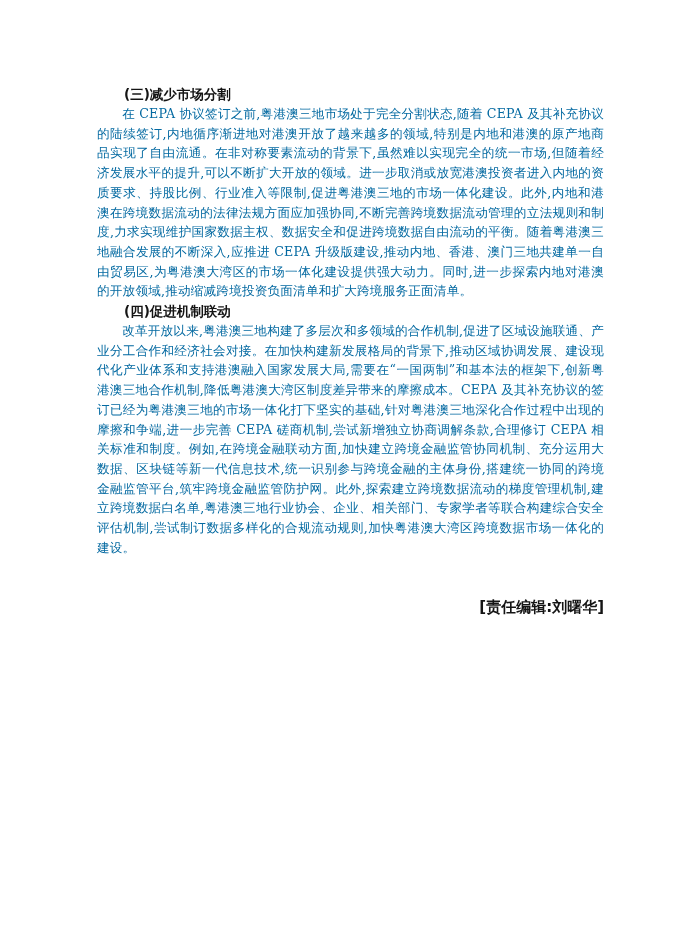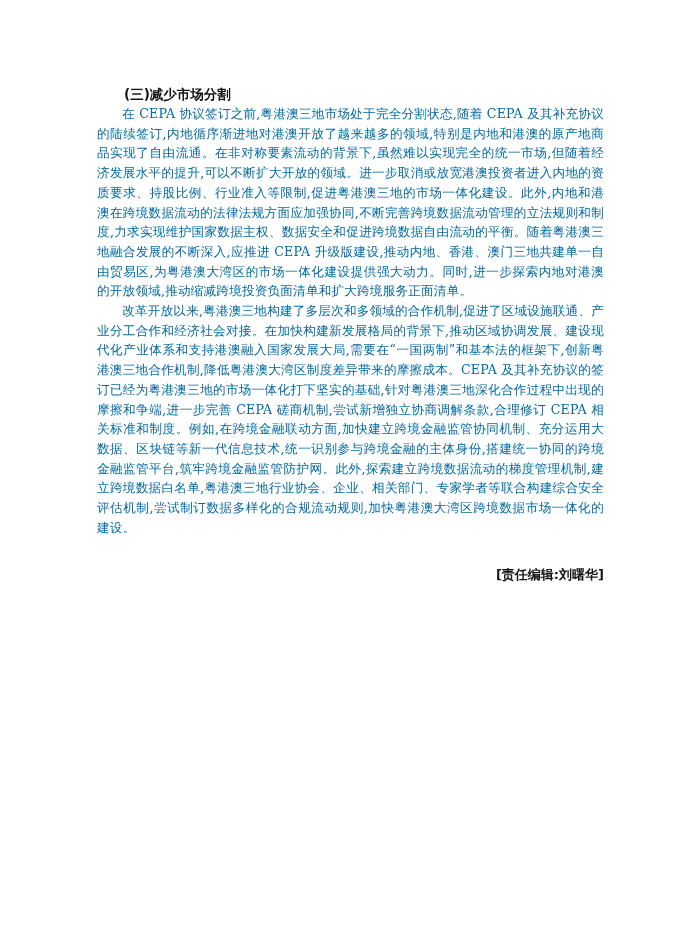--- a/index.html
+++ b/index.html
@@ -30,24 +30,24 @@
   .body-para {
     font-size: 12.6px;
     line-height: 19.7px;
     text-align: justify;
     text-justify: inter-ideograph;
     text-indent: 2em;
     letter-spacing: 0.2px;
     color: #0369a1;
   }
   .editor-note {
-    margin-top: 30px;
+    margin-top: 42px;
     font-family: "DejaVu Sans", "Liberation Sans", sans-serif;
     font-weight: bold;
-    font-size: 13px;
+    font-size: 15px;
     line-height: 16px;
     text-align: right;
     color: #141414;
   }
   .page-number {
     position: absolute;
     top: 858px;
     right: 94px;
     font-size: 12.5px;
     line-height: 16px;
@@ -57,20 +57,21 @@
 </head>
 <body>
 
 <div class="page">
   <div class="content">
 
     <h2 class="section-heading">(三)减少市场分割</h2>
 
     <p class="body-para">在 CEPA 协议签订之前,粤港澳三地市场处于完全分割状态,随着 CEPA 及其补充协议的陆续签订,内地循序渐进地对港澳开放了越来越多的领域,特别是内地和港澳的原产地商品实现了自由流通。在非对称要素流动的背景下,虽然难以实现完全的统一市场,但随着经济发展水平的提升,可以不断扩大开放的领域。进一步取消或放宽港澳投资者进入内地的资质要求、持股比例、行业准入等限制,促进粤港澳三地的市场一体化建设。此外,内地和港澳在跨境数据流动的法律法规方面应加强协同,不断完善跨境数据流动管理的立法规则和制度,力求实现维护国家数据主权、数据安全和促进跨境数据自由流动的平衡。随着粤港澳三地融合发展的不断深入,应推进 CEPA 升级版建设,推动内地、香港、澳门三地共建单一自由贸易区,为粤港澳大湾区的市场一体化建设提供强大动力。同时,进一步探索内地对港澳的开放领域,推动缩减跨境投资负面清单和扩大跨境服务正面清单。</p>
 
+    <h2 class="section-heading">(四)促进机制联动</h2>
 
     <p class="body-para">改革开放以来,粤港澳三地构建了多层次和多领域的合作机制,促进了区域设施联通、产业分工合作和经济社会对接。在加快构建新发展格局的背景下,推动区域协调发展、建设现代化产业体系和支持港澳融入国家发展大局,需要在“一国两制”和基本法的框架下,创新粤港澳三地合作机制,降低粤港澳大湾区制度差异带来的摩擦成本。CEPA 及其补充协议的签订已经为粤港澳三地的市场一体化打下坚实的基础,针对粤港澳三地深化合作过程中出现的摩擦和争端,进一步完善 CEPA 磋商机制,尝试新增独立协商调解条款,合理修订 CEPA 相关标准和制度。例如,在跨境金融联动方面,加快建立跨境金融监管协同机制、充分运用大数据、区块链等新一代信息技术,统一识别参与跨境金融的主体身份,搭建统一协同的跨境金融监管平台,筑牢跨境金融监管防护网。此外,探索建立跨境数据流动的梯度管理机制,建立跨境数据白名单,粤港澳三地行业协会、企业、相关部门、专家学者等联合构建综合安全评估机制,尝试制订数据多样化的合规流动规则,加快粤港澳大湾区跨境数据市场一体化的建设。</p>
 
     <div class="editor-note">[责任编辑:刘曙华]</div>
   </div>
 
   <div class="page-number">51</div>
 </div>
 
 </body></html>

